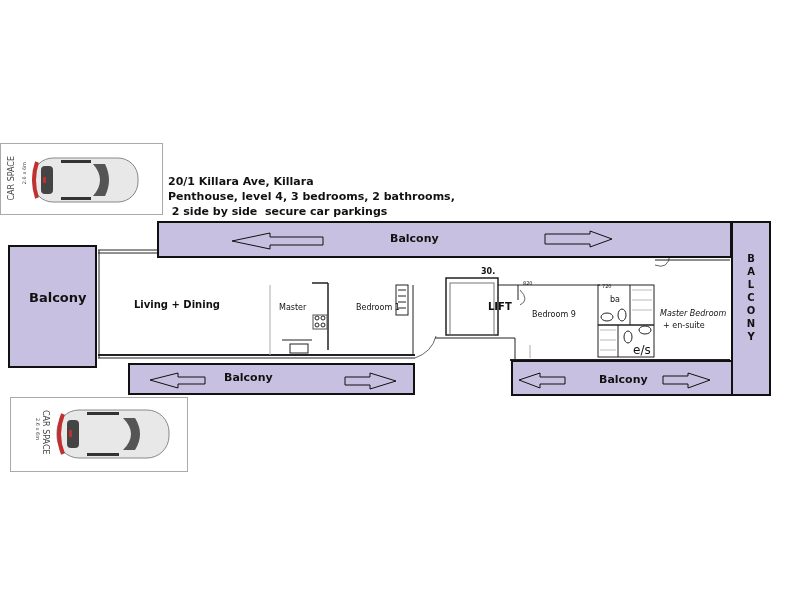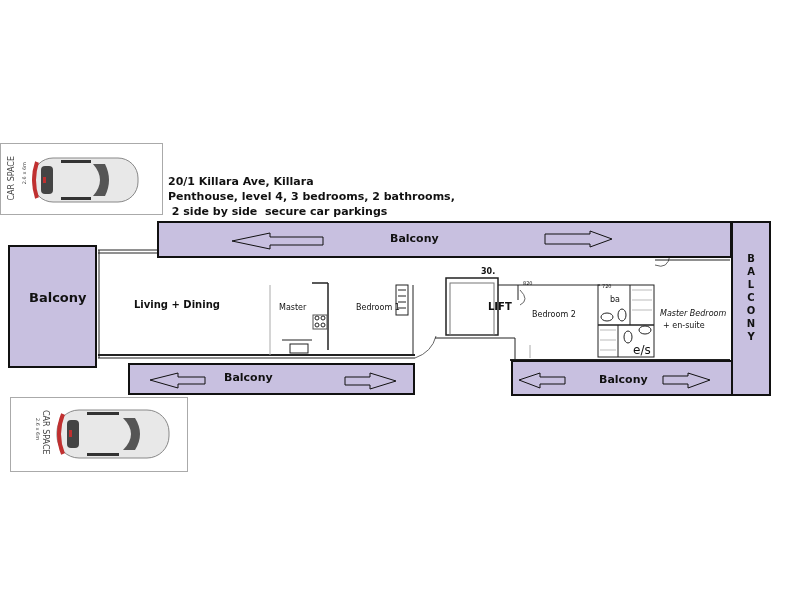--- a/index.html
+++ b/index.html
@@ -132,21 +132,21 @@
   </g>
 </svg>
 
 <div class="room" style="left:134px;top:299px;font-size:10px;text-align:right;">Living + Dining</div>
 <div class="room-sm" style="left:279px;top:303px;">Master</div>
 <div class="room-sm" style="left:344px;top:303px;padding-left:12px;">Bedroom 1</div>
 <div class="room" style="left:457px;top:301px;font-size:10px;margin-left:31px;">LIFT</div>
 <div class="room-sm" style="left:481px;top:267px;font-weight:bold;">30.</div>
 <div class="room-sm" style="left:523px;top:280px;font-size:5px;">820</div>
 <div class="room-sm" style="left:602px;top:283px;font-size:5px;">720</div>
-<div class="room-sm" style="left:532px;top:310px;">Bedroom 2</div>
+<div class="room-sm" style="left:532px;top:310px;">Bedroom 9</div>
 <div class="room-sm" style="left:610px;top:295px;">ba</div>
 <div class="room-sm" style="left:633px;top:343px;font-size:12px;">e/s</div>
 <div class="room-sm" style="left:660px;top:309px;font-style:italic;">Master Bedroom</div>
 <div class="room-sm" style="left:663px;top:321px;">+ en-suite</div>
 
 <div class="car-box" style="left:10px;top:397px;width:178px;height:75px;">
   <div class="car-text" style="left:30px;top:12px;">
     <span>CAR SPACE</span>
   </div>
   <div class="car-text car-sub" style="left:24px;top:20px;">

